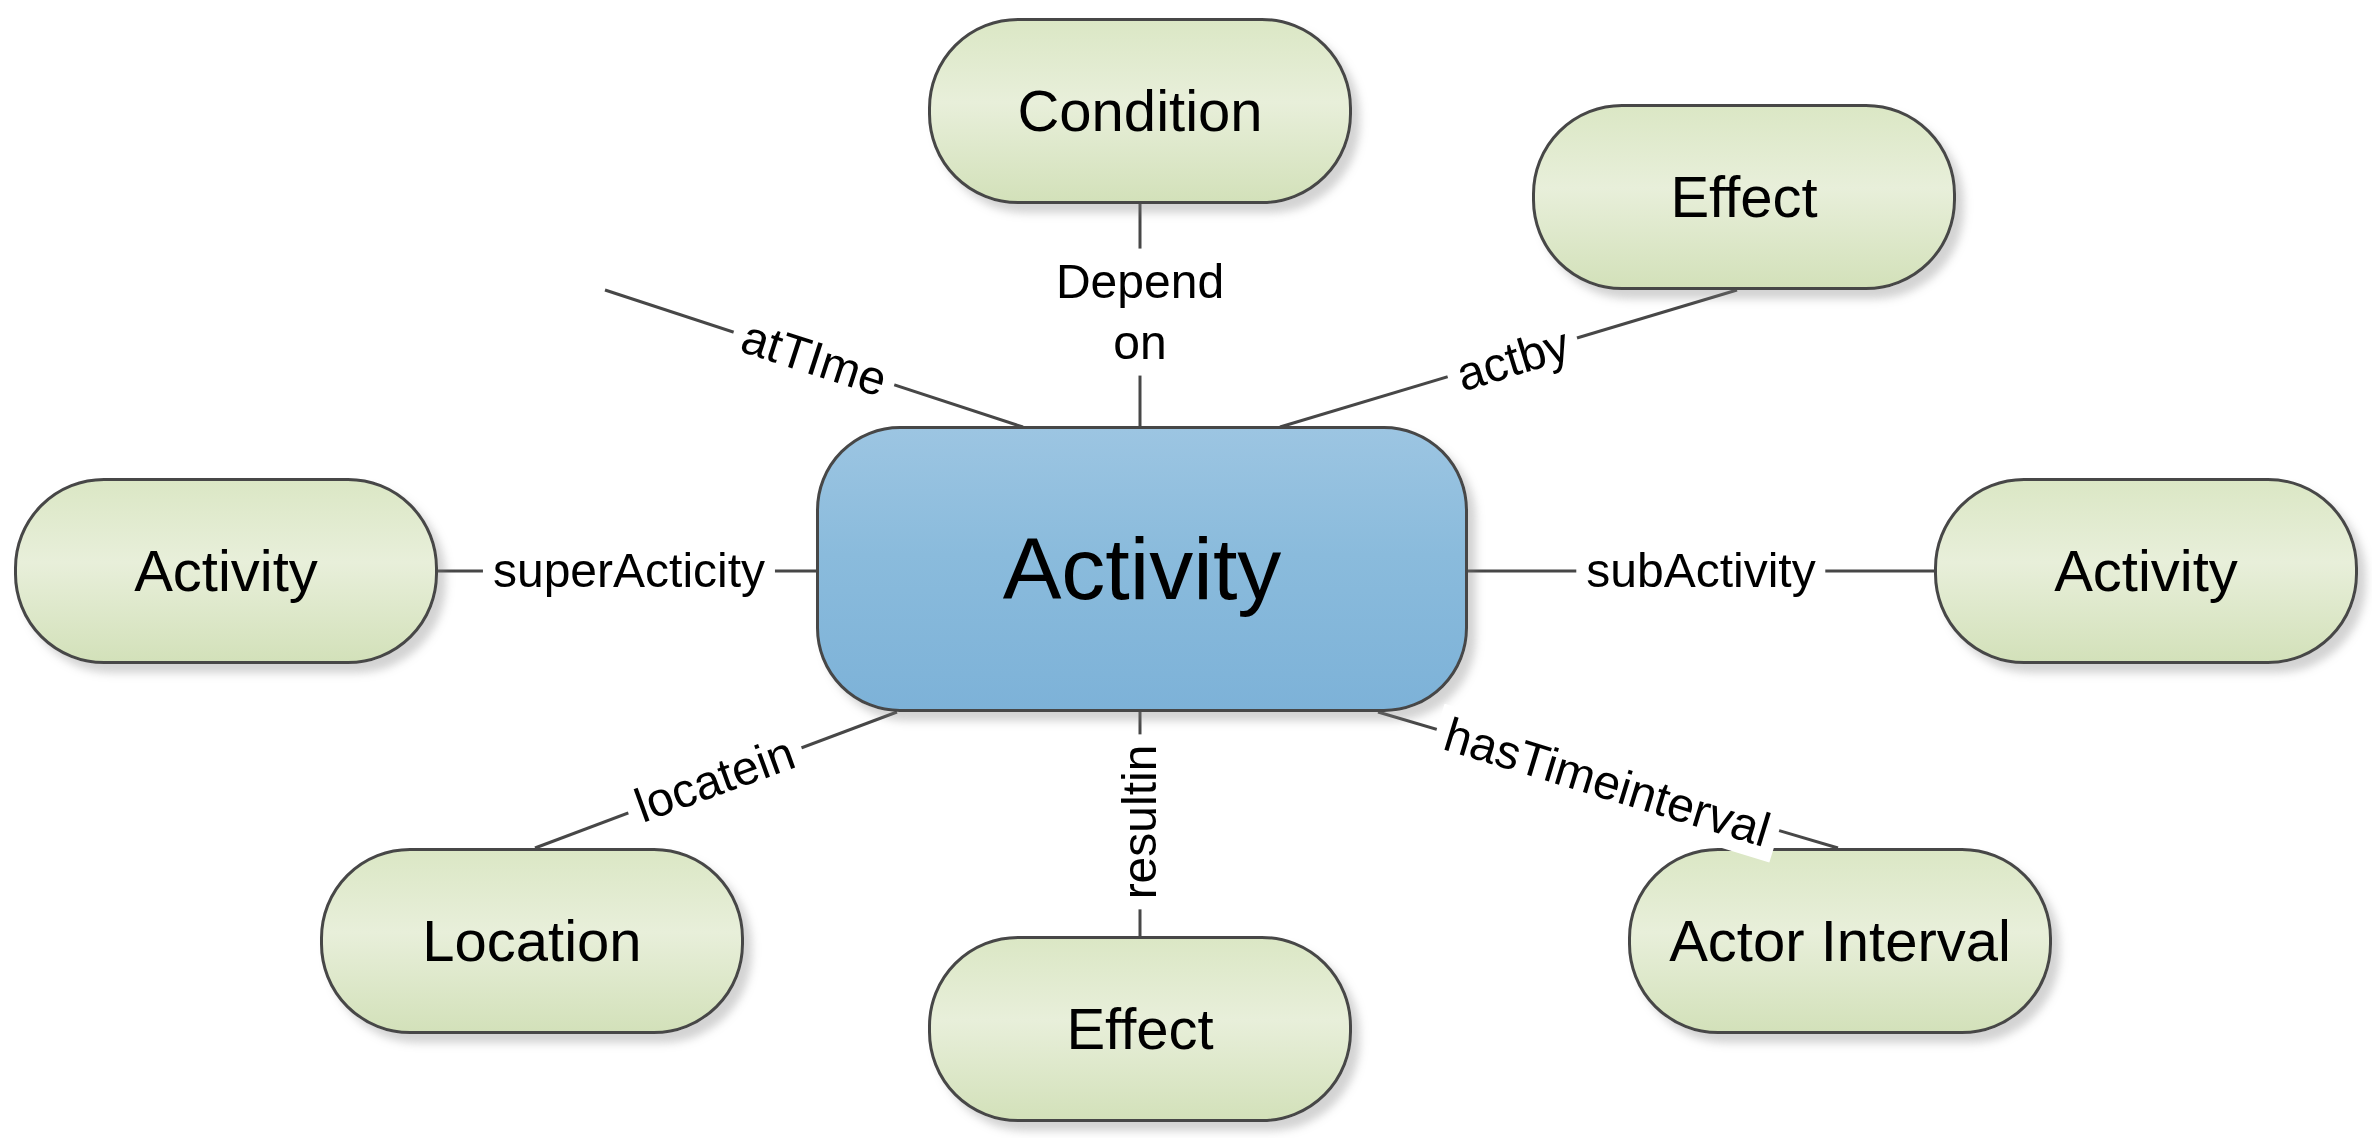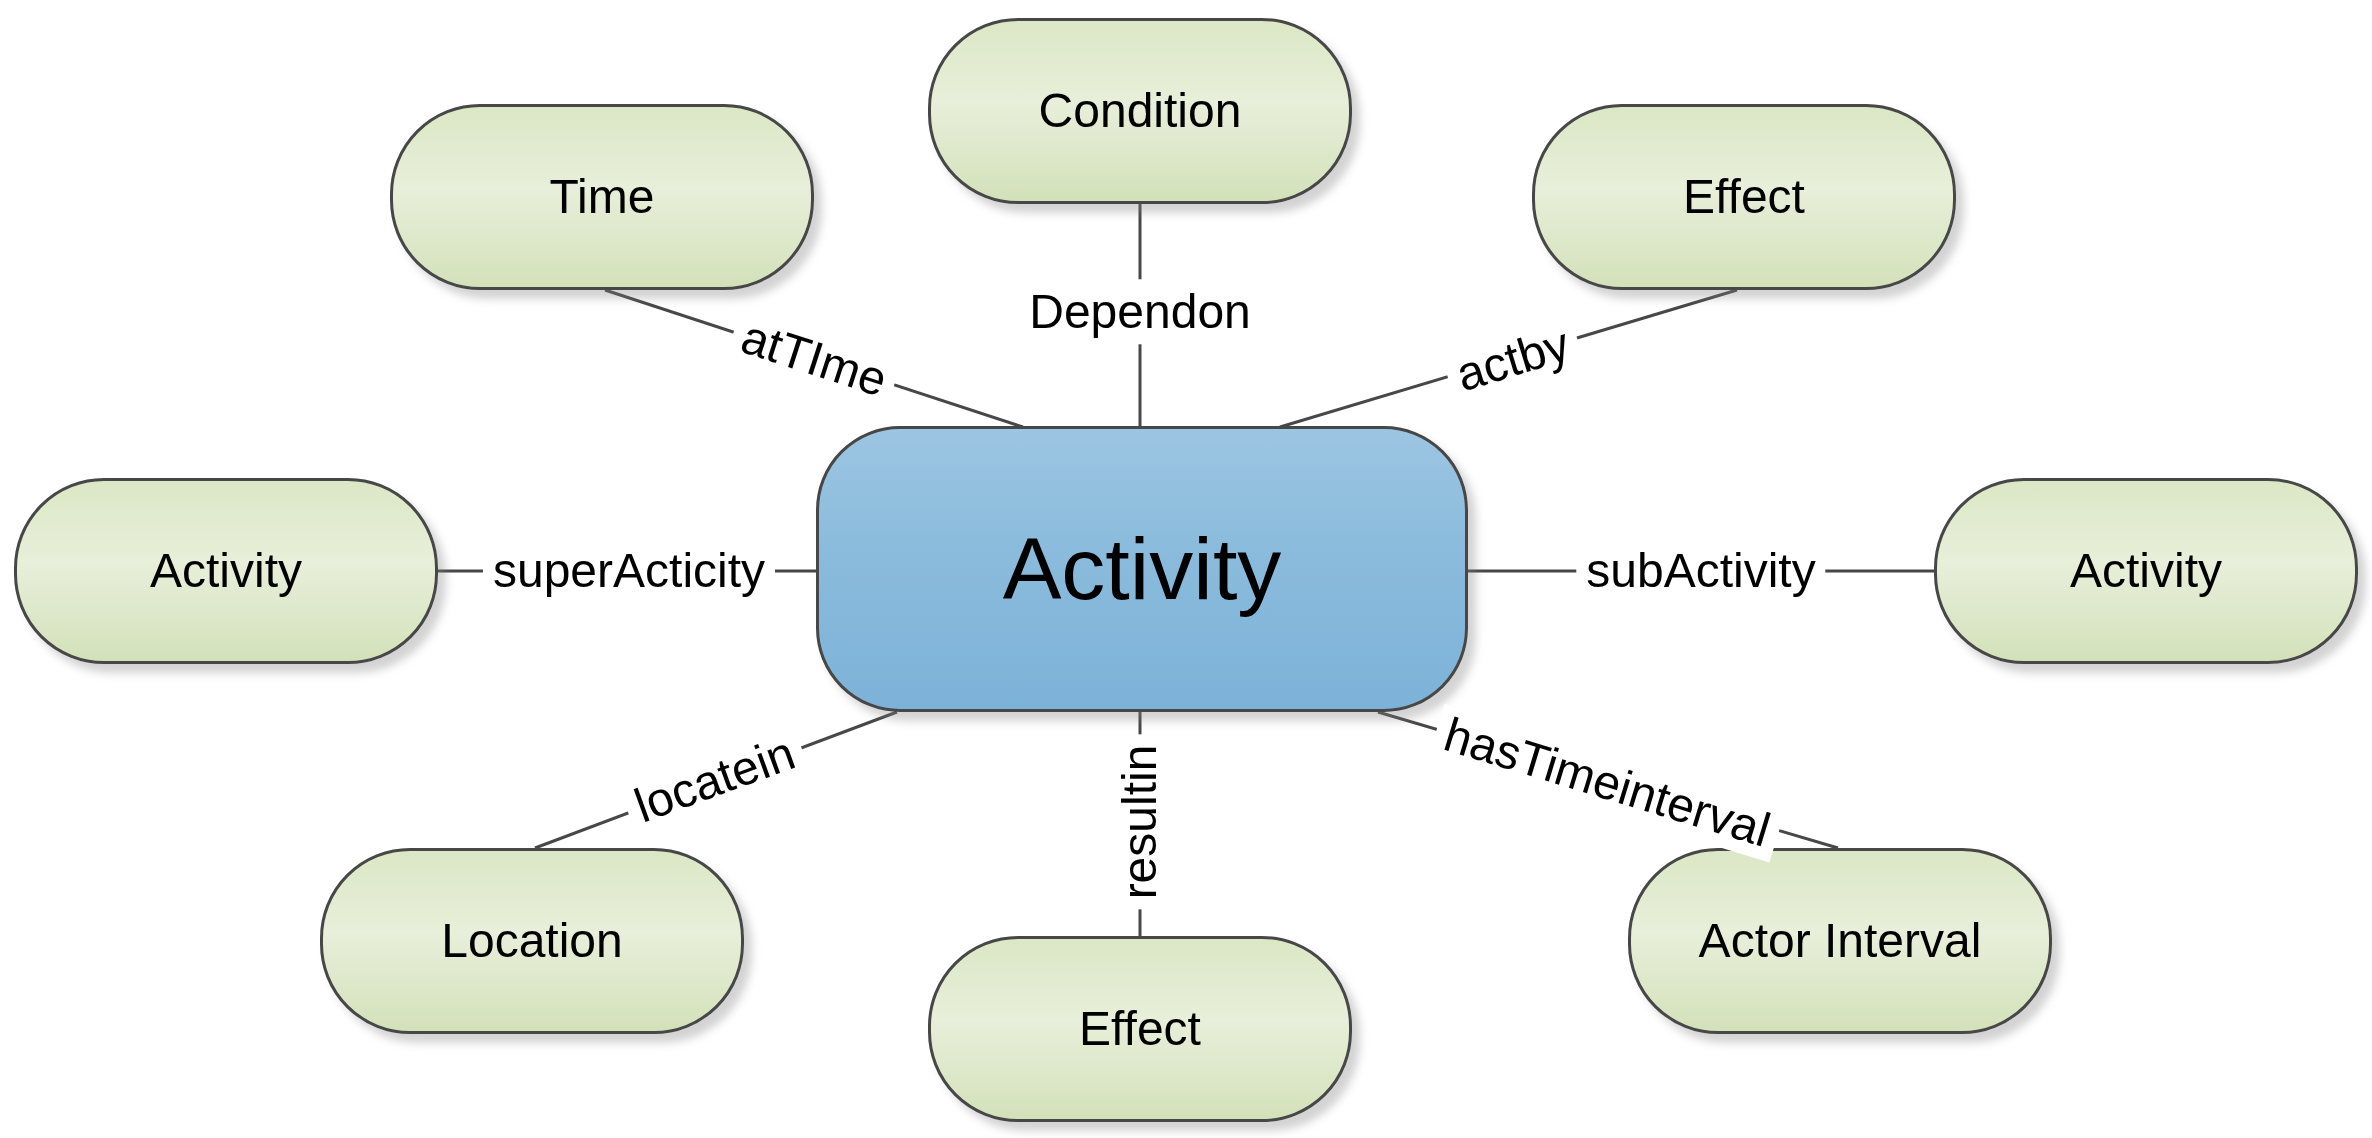--- a/index.html
+++ b/index.html
@@ -16,50 +16,47 @@
     box-shadow:8px 9px 8px rgba(130,130,130,0.35);
   }
   .node.green{
     width:424px;height:186px;border-radius:90px;
     background:linear-gradient(180deg,#dbe7c5 0%,#e8efda 45%,#d3e1ba 100%);
   }
   .node.blue{
     width:652px;height:286px;border-radius:84px;
     background:linear-gradient(180deg,#9cc5e2 0%,#8abbdc 45%,#7db2d8 100%);
   }
-  .node-label{font-size:48px;line-height:1;white-space:nowrap;}
+  .node-label{font-size:58px;line-height:1;white-space:nowrap;}
   .node.blue .node-label{font-size:88px;}
 
   .edge-label{
     position:absolute;z-index:4;
     transform:translate(-50%,-50%) rotate(var(--rot,0deg));
     font-size:48px;line-height:1.1;white-space:nowrap;
     background:#ffffff;padding:2px 10px;text-align:center;
   }
-  .edge-label.two-line{display:flex;flex-direction:row;align-items:center;line-height:1.28;}
+  .edge-label.two-line{display:flex;flex-direction:column;align-items:center;line-height:1.28;}
 </style>
 </head>
 <body>
 
 <div class="canvas">
 
   <svg class="connectors" viewBox="0 0 2372 1138" xmlns="http://www.w3.org/2000/svg">
     <line x1="605" y1="290" x2="1023" y2="427"></line>
     <line x1="1140" y1="204" x2="1140" y2="427"></line>
     <line x1="1737" y1="290" x2="1280" y2="427"></line>
     <line x1="438" y1="571" x2="816" y2="571"></line>
     <line x1="1468" y1="571" x2="1934" y2="571"></line>
     <line x1="535" y1="848" x2="897" y2="712"></line>
     <line x1="1140" y1="712" x2="1140" y2="936"></line>
     <line x1="1378" y1="712" x2="1838" y2="848"></line>
   </svg>
 
-  <div class="node green" style="left:390px;top:104px">
-    <span class="node-label">Time</span>
-  </div>
   <div class="node green" style="left:928px;top:18px">
     <span class="node-label">Condition</span>
   </div>
   <div class="node green" style="left:1532px;top:104px">
     <span class="node-label">Effect</span>
   </div>
   <div class="node green" style="left:14px;top:478px">
     <span class="node-label">Activity</span>
   </div>
   <div class="node green" style="left:1934px;top:478px">

